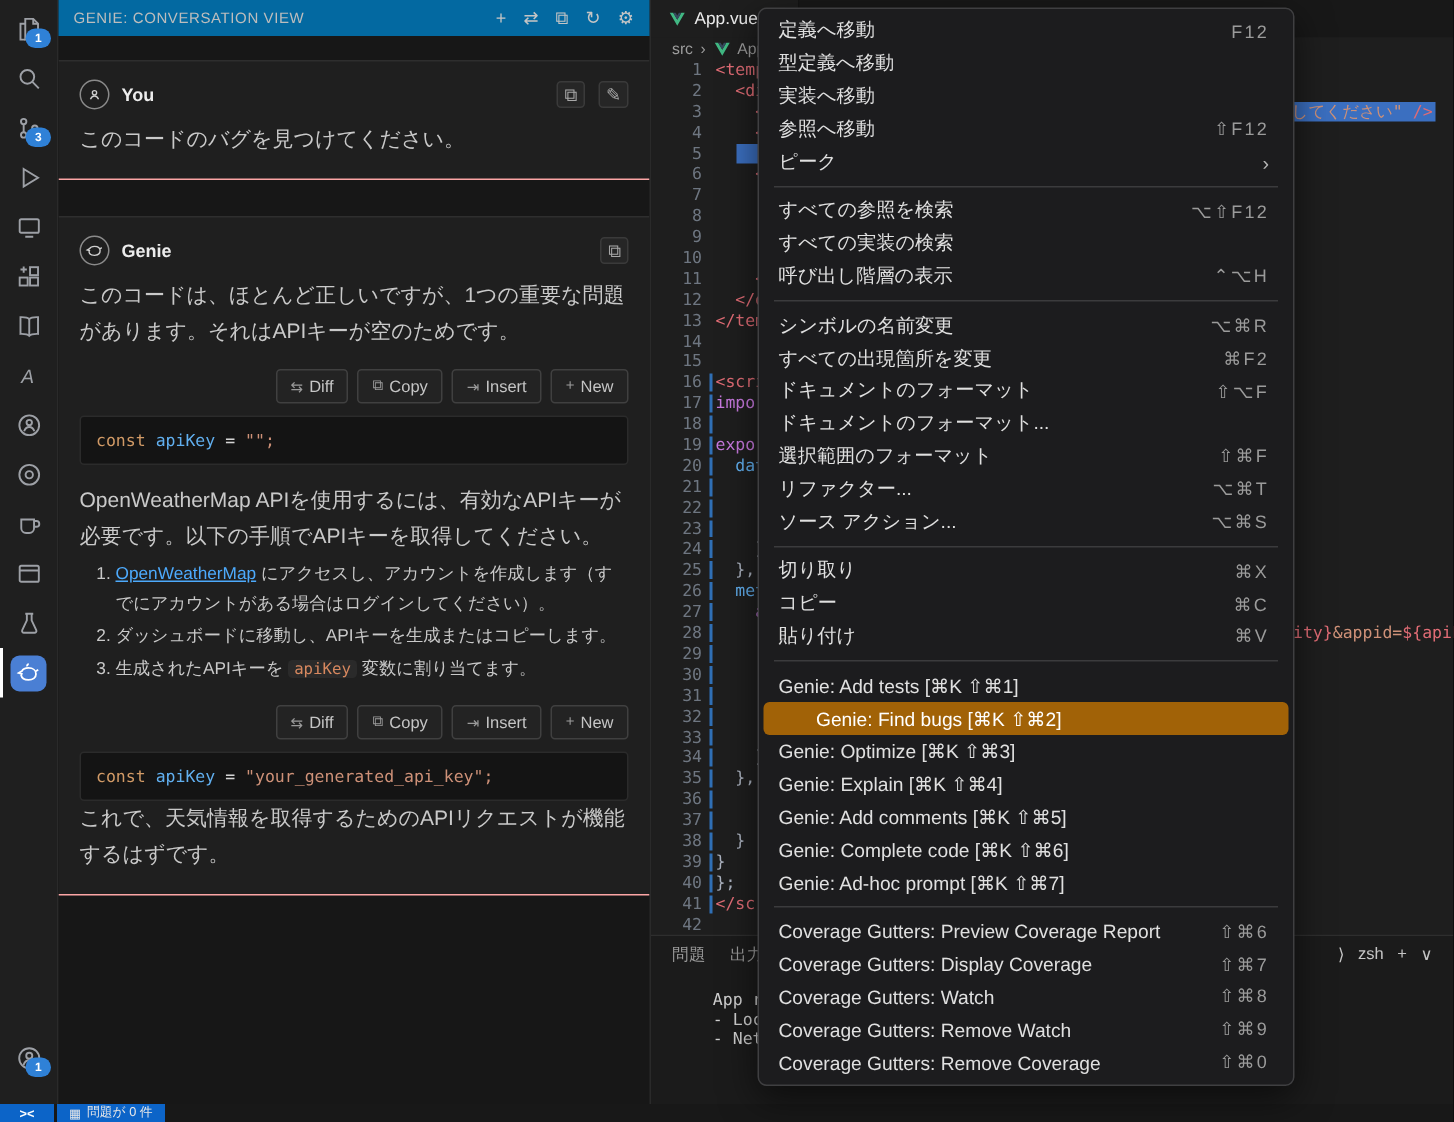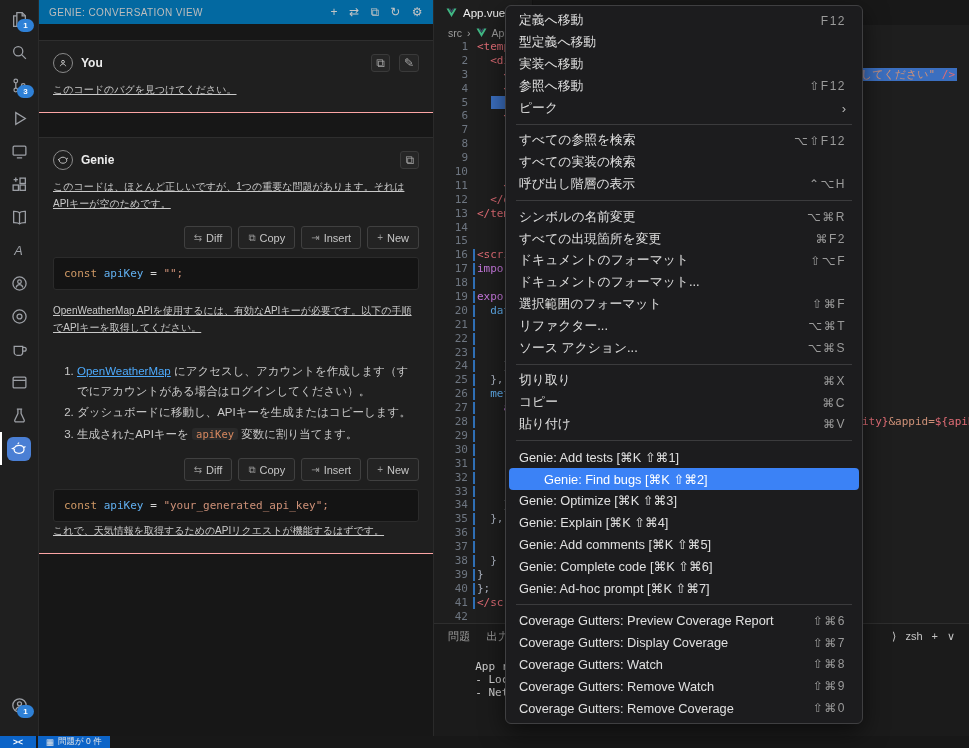--- a/index.html
+++ b/index.html
@@ -26,27 +26,27 @@
   .chat{flex:1;overflow:hidden;}
   .msg{background:#1f1f1f;border-top:1px solid #2e2e2e;border-bottom:1px solid #fca5a5;padding:8px 14px 14px;}
   .msg.user{margin-top:16px;}
   .msg.genie{margin-top:24px;}
   .msg-head{display:flex;align-items:center;gap:8px;height:28px;margin-bottom:4px;}
   .avatar{width:18px;height:18px;border-radius:50%;border:1px solid #8a8a8a;display:flex;align-items:center;justify-content:center;color:#cfcfcf;flex:none;}
   .avatar svg{width:12px;height:12px;stroke:currentColor;fill:none;stroke-width:1.2;}
   .msg-name{font-weight:bold;font-size:12px;color:#ececec;flex:1;}
   .msg-tools{display:flex;gap:9px;color:#a8a8a8;font-size:12px;}
   .msg-tools span{border:1px solid #3a3a3a;border-radius:3px;padding:1px 4px;cursor:pointer;background:#262626;}
-  .msg-text{font-size:10px;line-height:1.7;color:#c9c9c9;text-decoration:underline;}
+  .msg-text{font-size:14px;line-height:1.7;color:#c9c9c9;}
   .btn-row{display:flex;justify-content:flex-end;gap:6px;margin:14px 0 8px;}
   .chip-btn{display:flex;align-items:center;gap:4px;height:21px;padding:0 9px;border:1px solid #404040;border-radius:3px;background:#232323;color:#c5c5c5;font-size:11px;cursor:pointer;}
   .chip-ic{font-size:10px;color:#9a9a9a;}
   .codeblock{background:#141414;border:1px solid #2b2b2b;border-radius:3px;padding:9px 10px;font-family:"DejaVu Sans Mono",monospace;font-size:11px;white-space:pre;}
   .ck{color:#d19a66;} .cv{color:#61afef;} .co{color:#d4d4d4;} .cs{color:#ce9178;}
-  .msg ol{margin:26px 0 0;padding-left:24px;font-size:11.5px;line-height:1.7;color:#c9c9c9;}
+  .msg ol{margin:4px 0 0;padding-left:24px;font-size:11.5px;line-height:1.7;color:#c9c9c9;}
   .msg ol li{margin-bottom:2px;}
   .link{color:#4daafc;text-decoration:underline;cursor:pointer;}
   .inline-code{font-family:"DejaVu Sans Mono",monospace;font-size:10.5px;color:#d7885f;background:#2a2a2a;border-radius:3px;padding:0 4px;}
   .para{margin-top:12px;}
 
   
   .editor-col{flex:1;display:flex;flex-direction:column;min-width:0;}
   .tabbar{height:25px;background:#181818;display:flex;flex:none;}
   .tab{display:flex;align-items:center;gap:6px;padding:0 12px;background:#1e1e1e;border-right:1px solid #141414;font-size:11.5px;color:#ececec;cursor:pointer;}
   .tab-badge{color:#e2c08d;font-size:10.5px;}
@@ -77,21 +77,21 @@
   .status-bar{height:12px;background:#181818;display:flex;align-items:stretch;font-size:8.5px;color:#e8e8e8;flex:none;}
   .remote{width:36px;background:#0c64c8;display:flex;align-items:center;justify-content:center;color:#fff;font-weight:bold;cursor:pointer;}
   .status-item{display:flex;align-items:center;gap:4px;padding:0 8px;background:#0c64c8;margin-left:2px;cursor:pointer;}
 
   
   .ctx{position:absolute;left:505px;top:5px;width:356px;background:#1c1c1e;border:1px solid #3f3f41;border-radius:6px;box-shadow:0 8px 24px rgba(0,0,0,.55);padding:4px 0;z-index:50;font-size:12.8px;}
   .mi{height:21.8px;display:flex;align-items:center;justify-content:space-between;margin:0 3px;padding:0 13px 0 10px;border-radius:4px;color:#e0e0e0;cursor:pointer;}
   .mi .lbl{white-space:nowrap;}
   .mi .sc{color:#9b9b9b;letter-spacing:1.5px;font-size:12px;flex:none;padding-left:12px;}
   .mi .arrow{color:#b5b5b5;font-size:13px;}
-  .mi.sel{background:#3b82f6;color:#fff;padding-left:35px;}
+  .mi.sel{background:#a16207;color:#fff;padding-left:35px;}
   .sep{height:1px;background:#3b3b3d;margin:5px 10px;}
 </style>
 </head>
 <body>
 
 <div class="app">
   <div class="main">
 
     <nav class="activity">
       <div id="activity-top">

